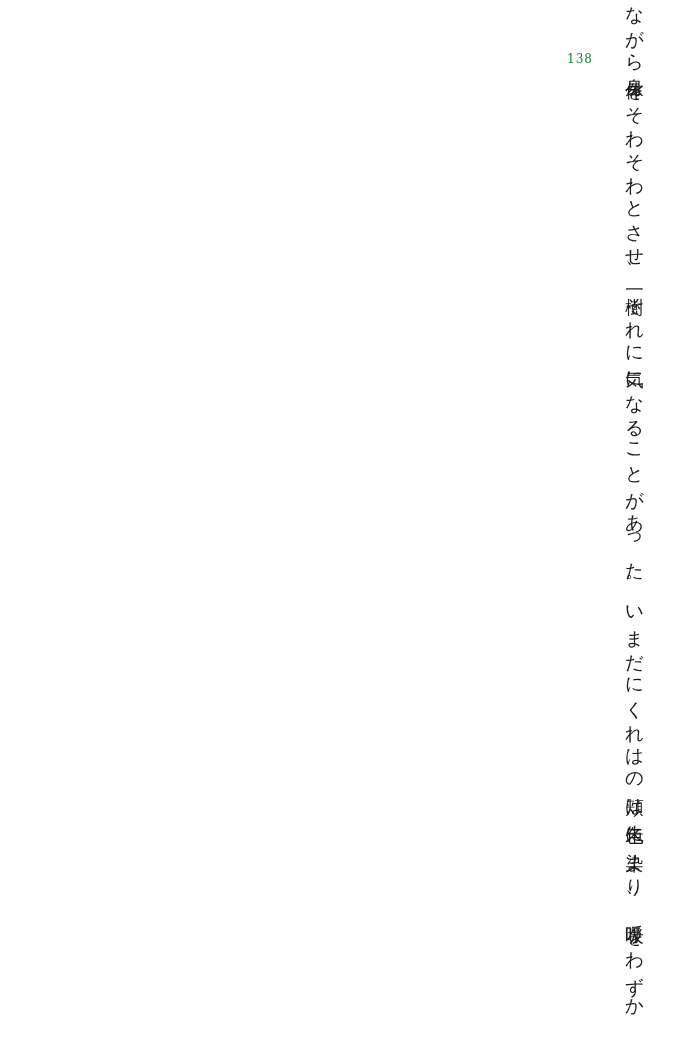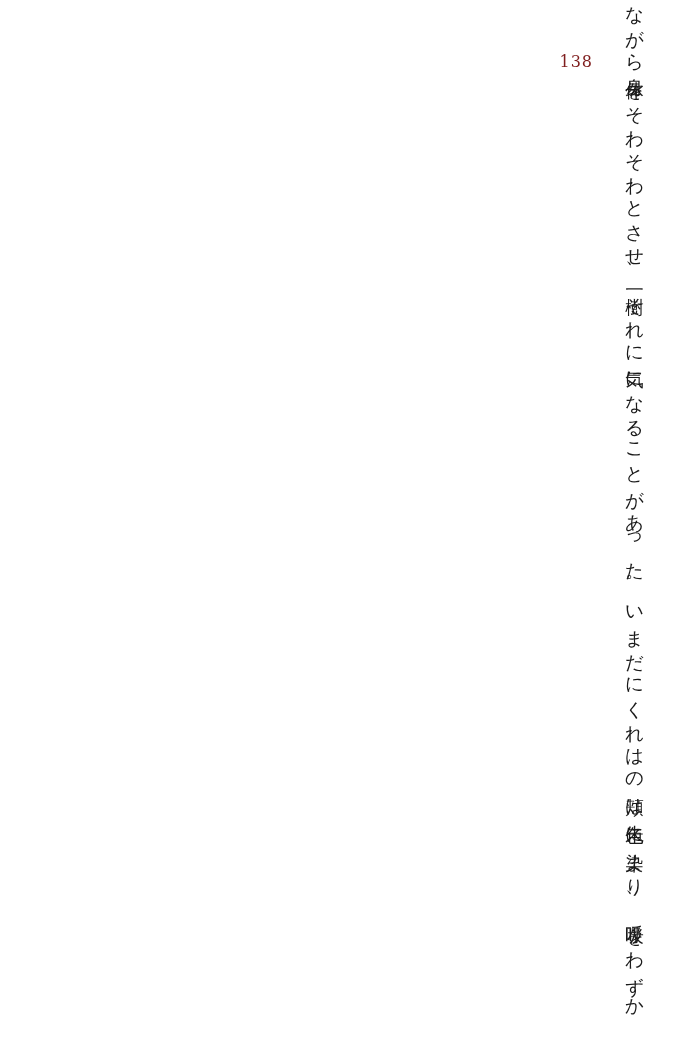--- a/index.html
+++ b/index.html
@@ -20,24 +20,24 @@
     left: 0;
     top: 0;
     width: 697px;
     height: 1050px;
     box-sizing: border-box;
   }
   .page-number {
     position: absolute;
     top: 52px;
     right: 104px;
-    font-size: 16px;
+    font-size: 12px;
     letter-spacing: 1px;
     font-family: "DejaVu Serif", "Liberation Serif", serif;
-    color: #7f1d1d;
+    color: #15803d;
   }
   .text-body {
     position: absolute;
     top: 92px;
     right: 54px;
     bottom: 40px;
     left: 54px;
     display: flex;
     flex-direction: row-reverse;
     justify-content: flex-start;

